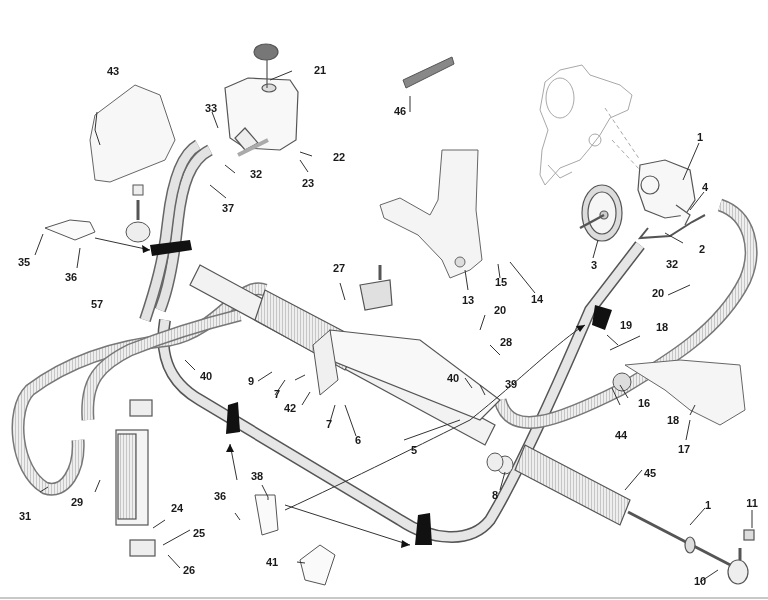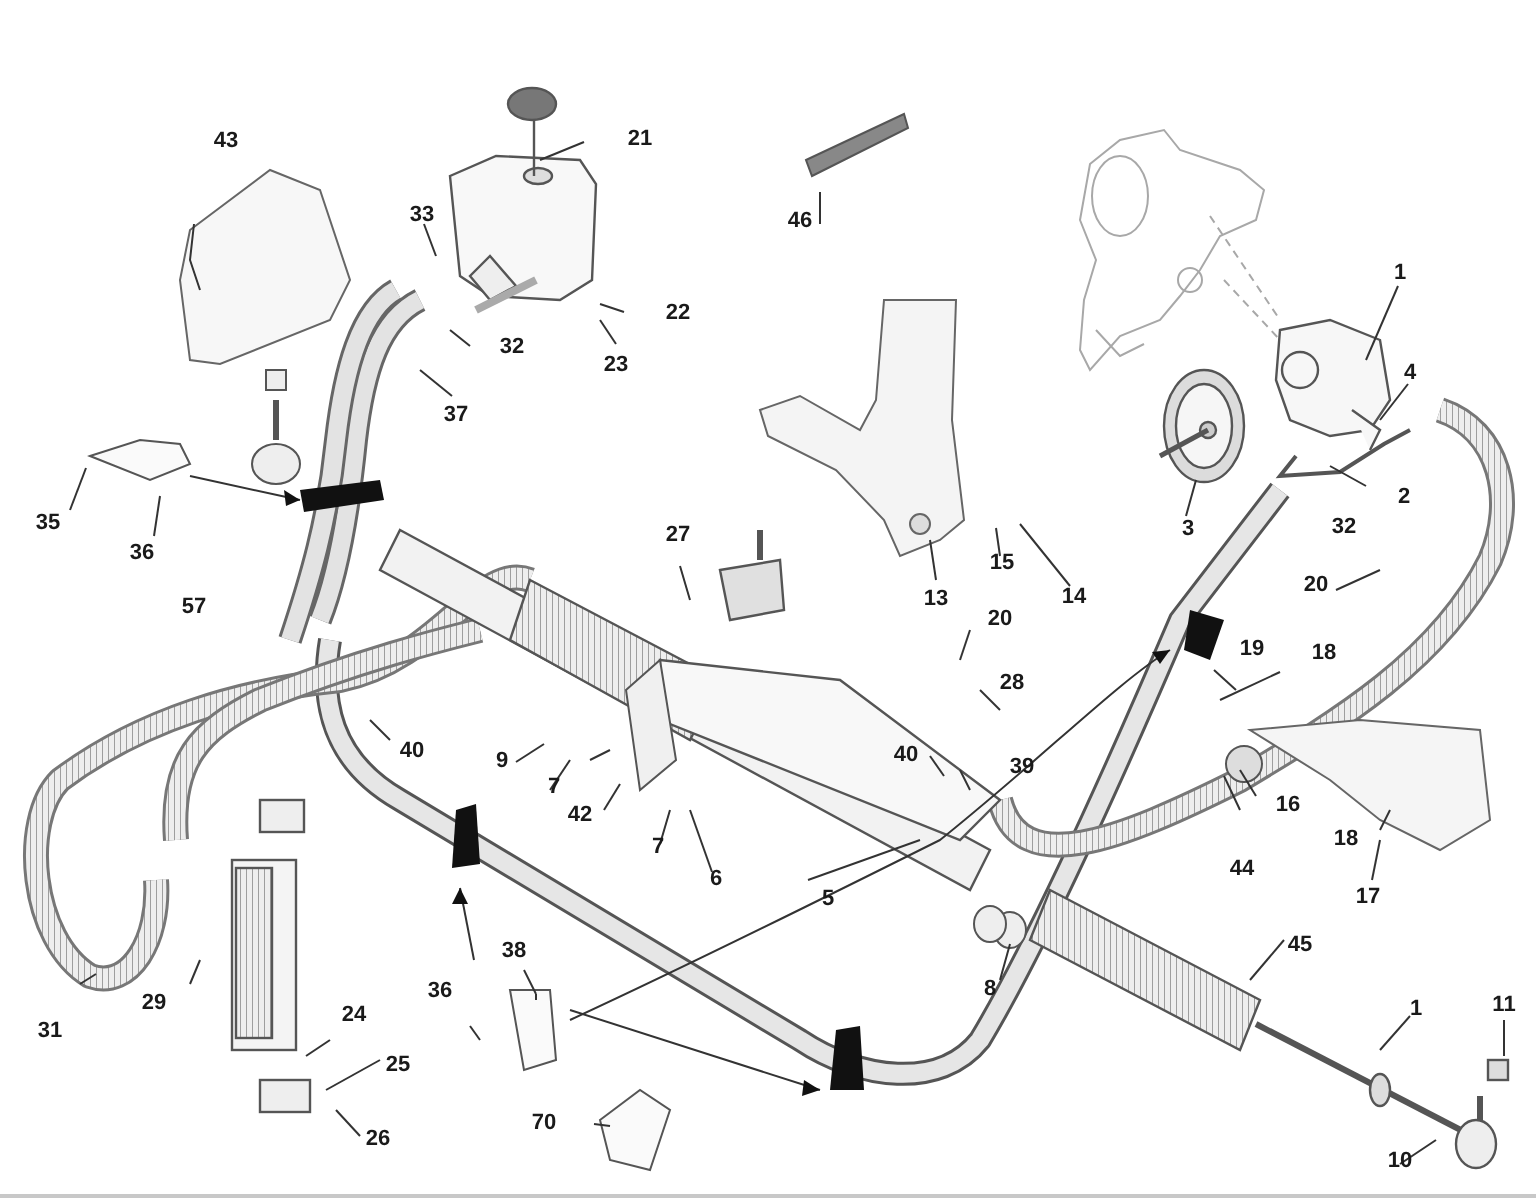--- a/index.html
+++ b/index.html
@@ -241,20 +241,20 @@
 <div class="lbl" style="left:672px;top:264px">32</div>
 <div class="lbl" style="left:211px;top:108px">33</div>
 <div class="lbl" style="left:97px;top:304px">57</div>
 <div class="lbl" style="left:24px;top:262px">35</div>
 <div class="lbl" style="left:71px;top:277px">36</div>
 <div class="lbl" style="left:220px;top:496px">36</div>
 <div class="lbl" style="left:228px;top:208px">37</div>
 <div class="lbl" style="left:257px;top:476px">38</div>
 <div class="lbl" style="left:511px;top:384px">39</div>
 <div class="lbl" style="left:453px;top:378px">40</div>
-<div class="lbl" style="left:272px;top:562px">70</div>
+<div class="lbl" style="left:272px;top:562px">41</div>
 <div class="lbl" style="left:290px;top:408px">42</div>
 <div class="lbl" style="left:113px;top:71px">43</div>
 <div class="lbl" style="left:621px;top:435px">44</div>
 <div class="lbl" style="left:650px;top:473px">45</div>
 <div class="lbl" style="left:400px;top:111px">46</div>
 
 <div class="bottom-rule"></div>
 
 </body></html>

